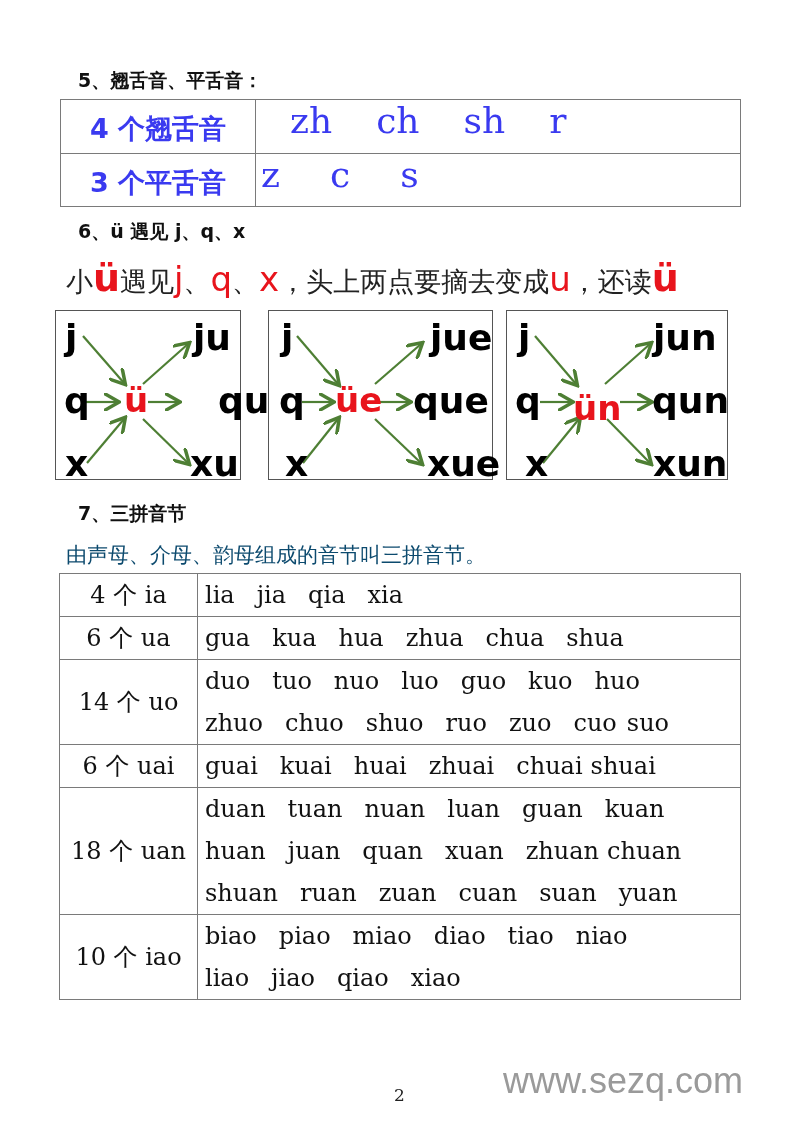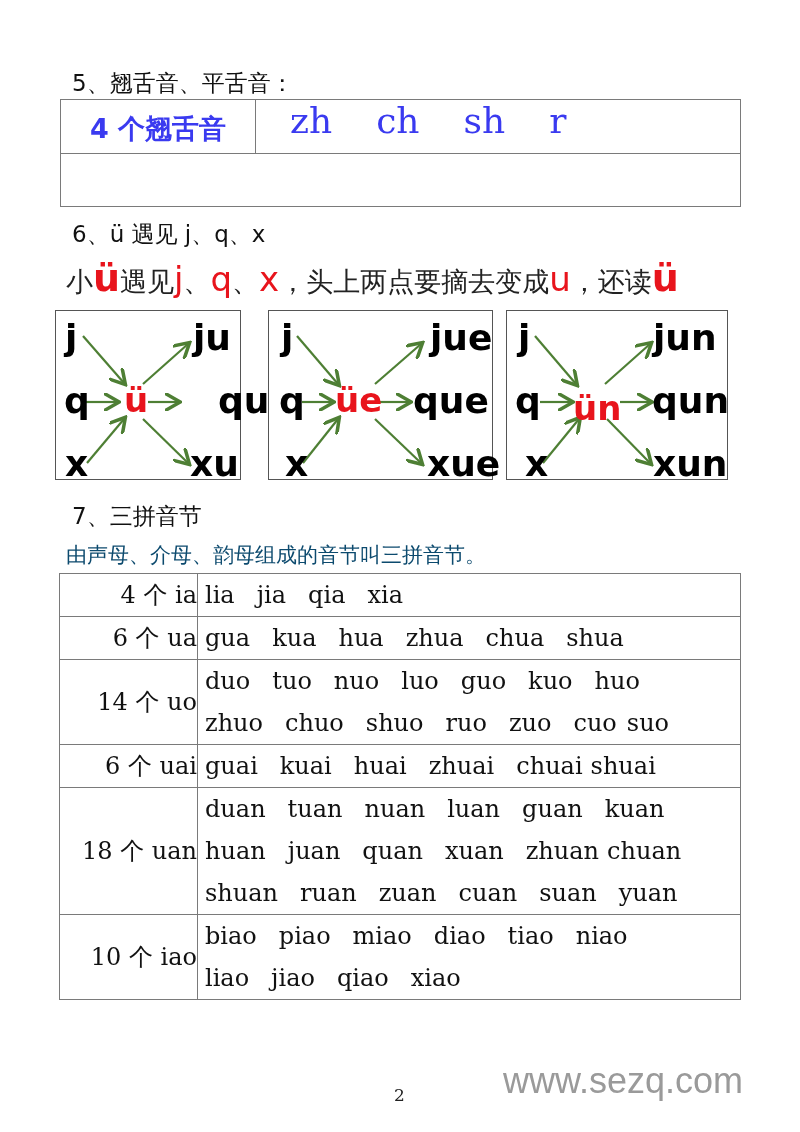--- a/index.html
+++ b/index.html
@@ -1,21 +1,21 @@
 <!DOCTYPE html>
 <html><head>
 <meta charset="utf-8">
 <style>
   html, body { margin:0; padding:0; }
   body {
     width:800px; height:1132px; background:#ffffff; position:relative; overflow:hidden;
     font-family:"DejaVu Sans", sans-serif; color:#000;
   }
   .heading {
-    position:absolute; left:72px; font-weight:normal; font-size:23px; color:#111;
+    position:absolute; left:78px; font-weight:bold; font-size:19px; color:#111;
     font-family:"DejaVu Sans", sans-serif; letter-spacing:0px;
   }
   
   .t5 {
     position:absolute; left:60px; top:99px; width:681px; height:108px;
     border:1px solid #7a7a7a; box-sizing:border-box;
   }
   .t5 .row { position:absolute; left:0; width:100%; height:53px; display:flex; }
   .t5 .row.r1 { top:0; border-bottom:1px solid #7a7a7a;gap:29px; }
   .t5 .row.r2 { top:54px; }
@@ -49,40 +49,48 @@
   .intro {
     position:absolute; left:66px; top:541px; font-size:21px; color:#0c4a6e;
   }
 
   
   .t7 {
     position:absolute; left:59px; top:573px; width:682px; border-collapse:collapse;
     font-family:"DejaVu Serif", serif; font-size:24px; color:#111;
   }
   .t7 td { border:1px solid #7a7a7a; padding:0; vertical-align:middle; }
-  .t7 td.lab { width:137px; text-align:right; white-space:nowrap; }
+  .t7 td.lab { width:137px; text-align:center; white-space:nowrap; }
   .t7 td.vals { padding-left:7px; }
   .t7 .line { height:42px; line-height:42px; white-space:nowrap; }
   .t7 .line span { margin-right:22px; }
 
   .pagenum { position:absolute; left:394px; top:1085px; font-size:17px; color:#222; font-family:"DejaVu Serif", serif; }
   .watermark { position:absolute; left:503px; top:1060px; font-size:36px; color:#9a9a9a; font-family:"Liberation Sans", sans-serif; letter-spacing:0px; }
 </style>
 </head>
 <body>
 
 <div class="heading" style="top:68px;">5、翘舌音、平舌音：</div>
 <div class="t5">
   <div class="row r1">
     <div class="lab">4 个翘舌音</div>
     <div class="vals">
       <span>zh</span>
       <span>ch</span>
       <span>sh</span>
       <span>r</span>
+    </div>
+  </div>
+  <div class="row r2">
+    <div class="lab">3 个平舌音</div>
+    <div class="vals">
+      <span style="margin-right:50px;">z</span>
+      <span style="margin-right:50px;">c</span>
+      <span>s</span>
     </div>
   </div>
 </div>
 
 <div class="heading" style="top:219px;">6、ü 遇见 j、q、x</div>
 <div class="rhyme"><span>小</span><span class="red big">ü</span><span>遇见</span><span class="red" style="font-size:34px;">j</span><span>、</span><span class="red" style="font-size:34px;">q</span><span>、</span><span class="red" style="font-size:34px;">x</span><span>，头上两点要摘去变成</span><span class="red" style="font-size:34px;">u</span><span>，还读</span><span class="red big">ü</span></div>
 
 <div class="diag" style="left:55px;width:186px;">
   <svg width="186" height="170">
     <defs>

